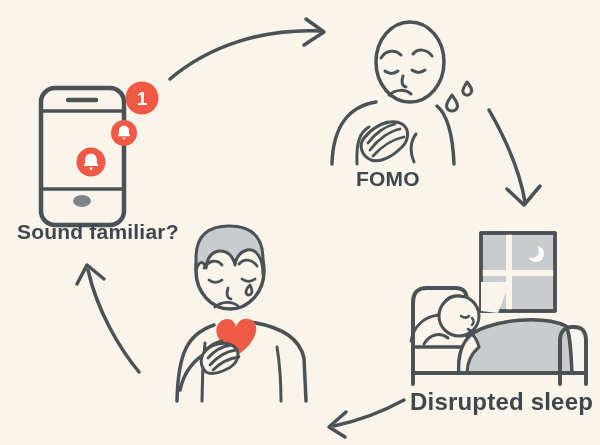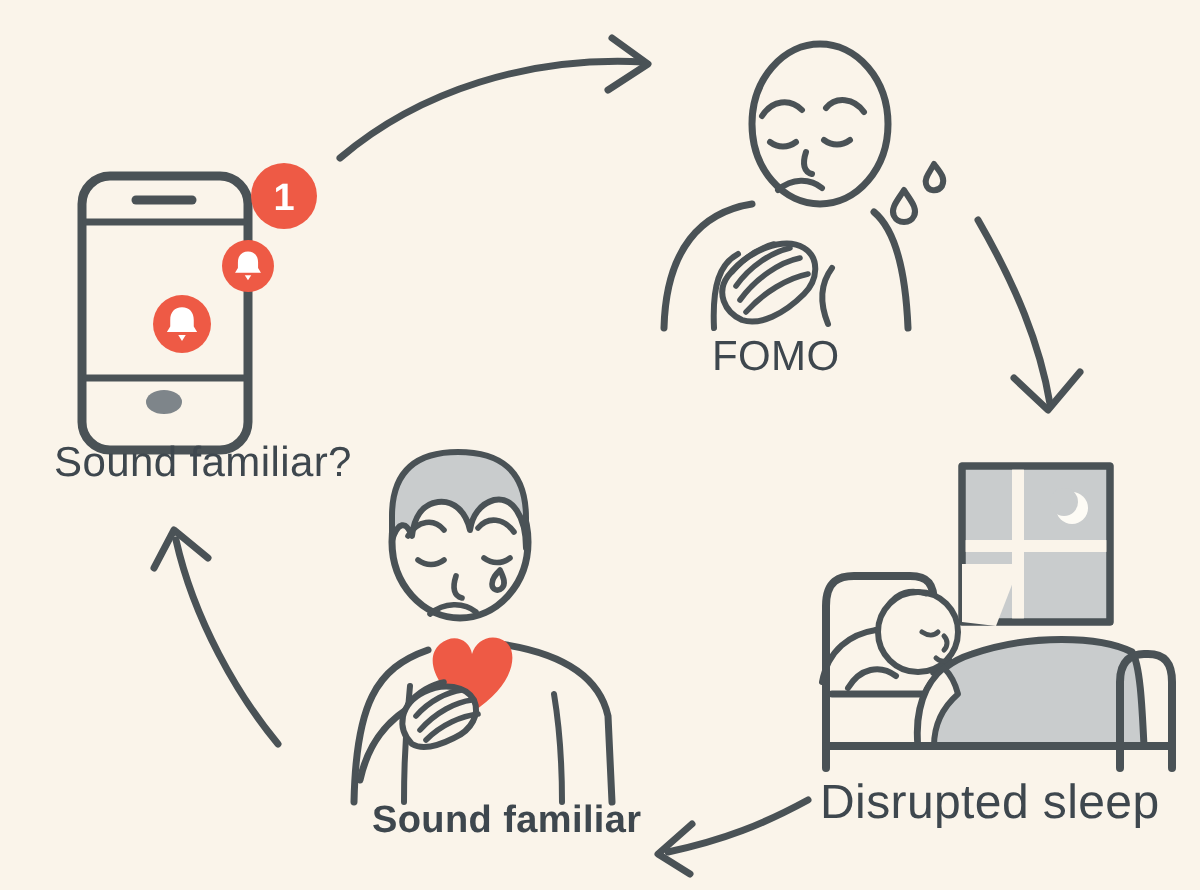--- a/index.html
+++ b/index.html
@@ -6,25 +6,25 @@
   body{
     width:600px;height:445px;position:relative;overflow:hidden;
     background:#faf4ea;
     font-family:"Liberation Sans", sans-serif;
   }
   .canvas{position:absolute;inset:0;}
   svg{position:absolute;left:0;top:0;}
   .label{
     position:absolute;
     color:#3e474e;
-    font-weight:400;
+    font-weight:700;
     letter-spacing:.2px;
     white-space:nowrap;
   }
-  .label-phone{left:27px;top:220px;font-size:21px;}
+  .label-phone{left:17px;top:220px;font-size:21px;}
   .label-fomo{left:356px;top:167px;font-size:21px;}
   .label-sleep{left:410px;top:388px;font-size:24px;}
   .label-anxiety{left:186px;top:400px;font-size:19px;font-weight:700;}
   .badge-num{font-family:"Liberation Sans",sans-serif;font-weight:700;}
 </style>
 </head>
 <body>
 
 <div class="canvas">
 <svg width="600" height="445" viewBox="0 0 600 445">
@@ -162,14 +162,13 @@
       </g>
     </g>
 
     <text x="142" y="105" text-anchor="middle" font-size="19" class="badge-num" fill="#ffffff" stroke="none">1</text>
   </g>
 </svg>
 
   <div class="label label-phone">Sound familiar?</div>
   <div class="label label-fomo">FOMO</div>
   <div class="label label-sleep">Disrupted sleep</div>
-  <div class="label label-anxiety">Sound familiar</div>
 </div>
 
 </body></html>

